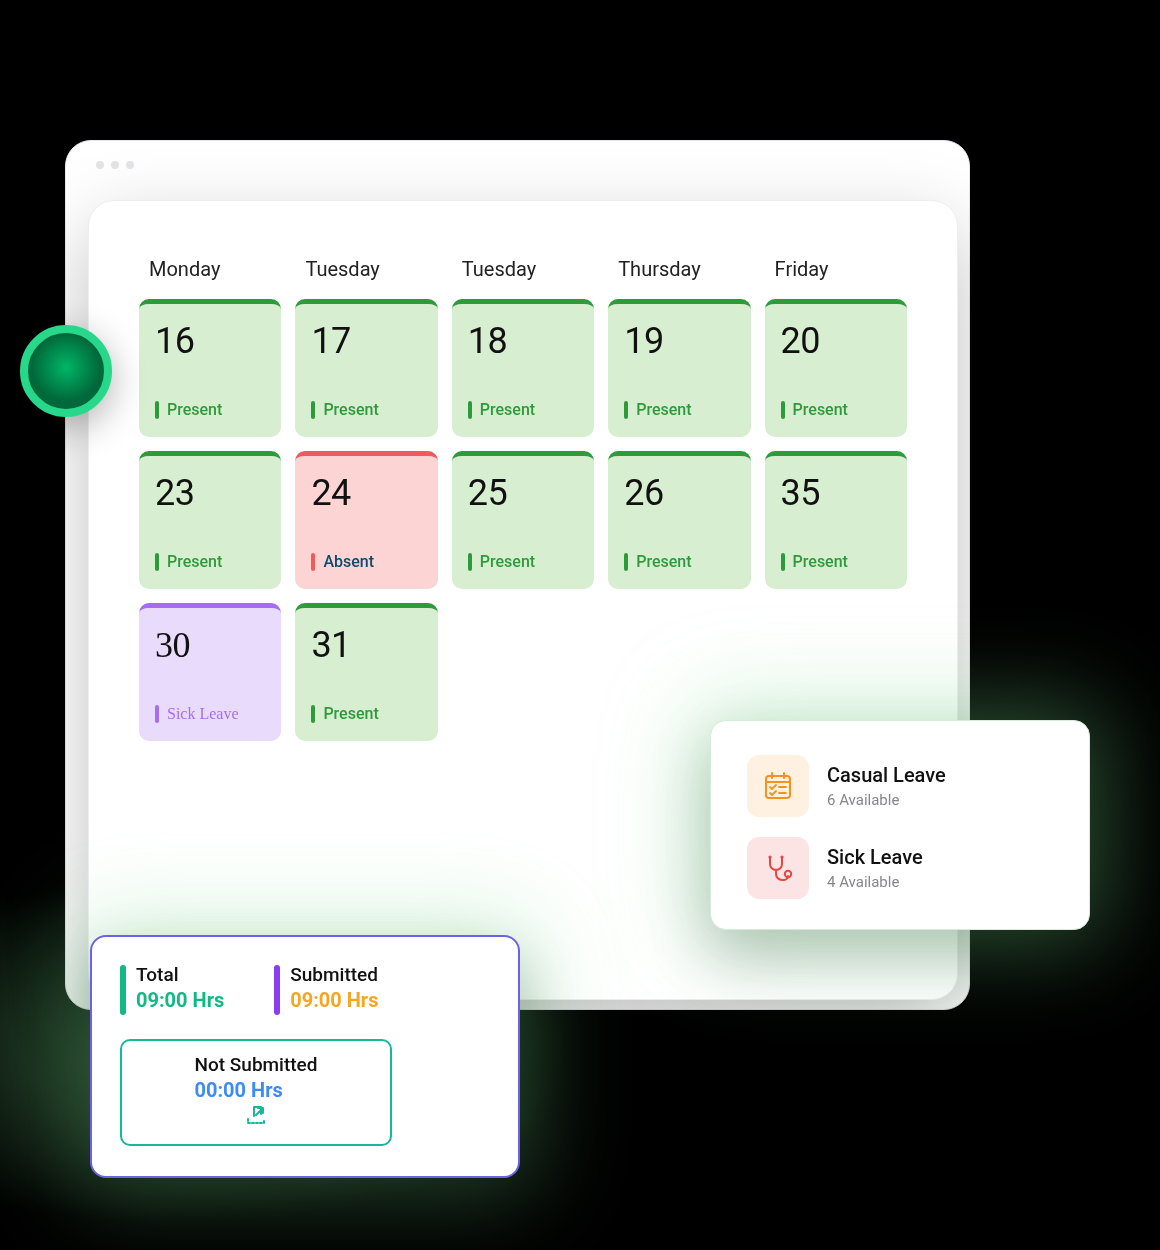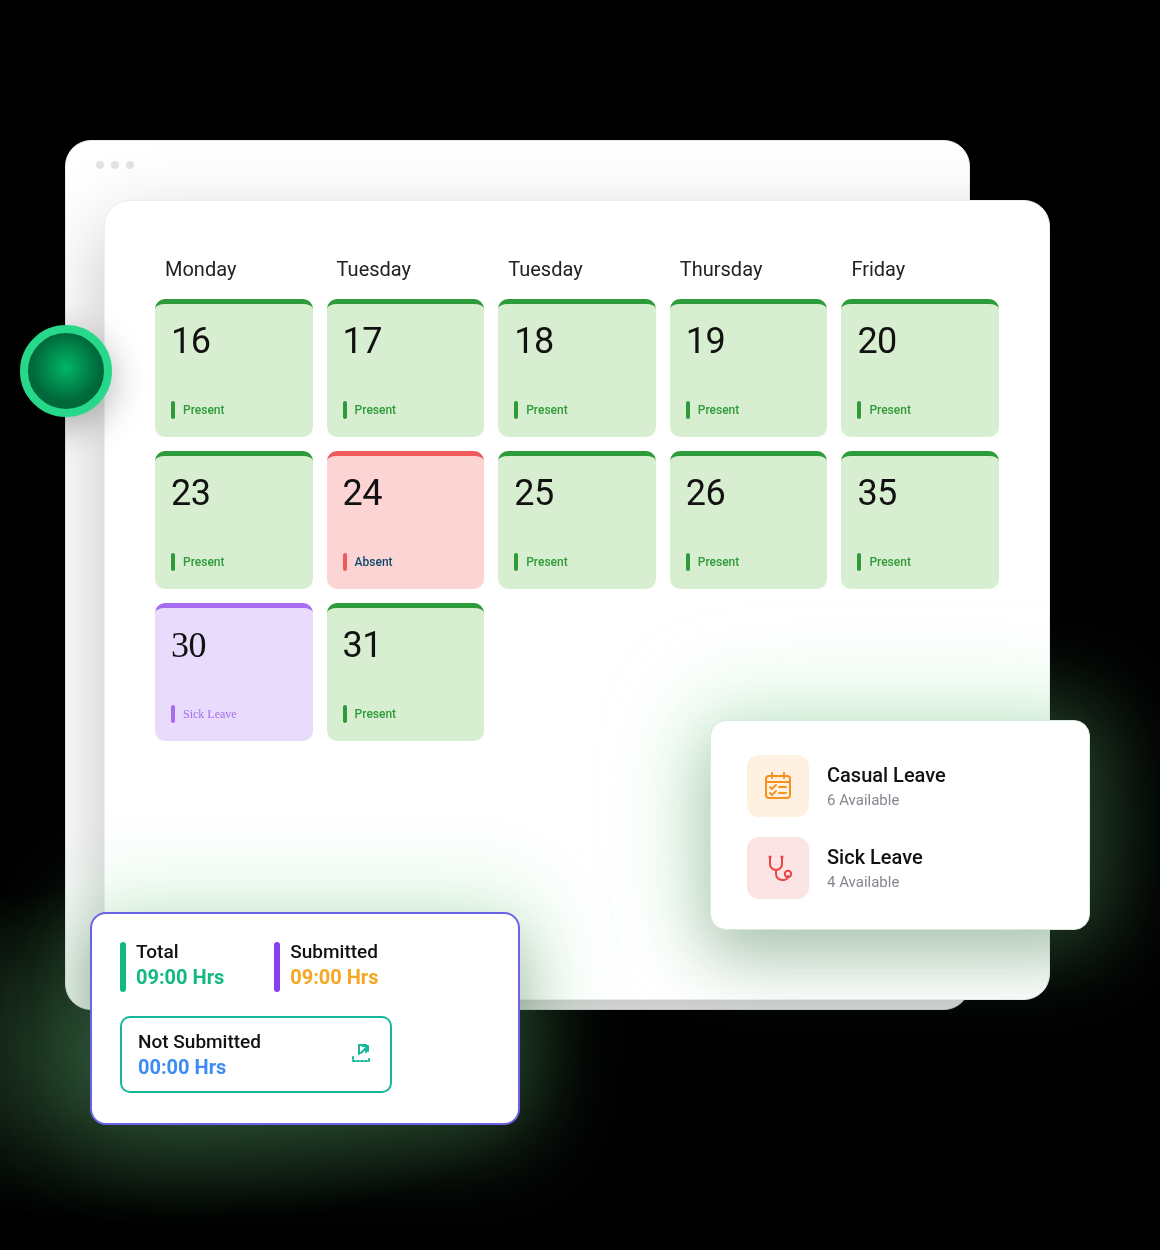--- a/index.html
+++ b/index.html
@@ -33,23 +33,23 @@
       top: 20px;
       display: flex;
       gap: 7px;
     }
     .back-card-dot {
       width: 8px; height: 8px; border-radius: 50%; background: #e4e4e8;
     }
     
     .main-card {
       position: absolute;
-      left: 104px;
+      left: 88px;
       top: 200px;
-      width: 946px;
+      width: 870px;
       height: 800px;
       background: #fff;
       border-radius: 26px;
       border: 1px solid #ededf2;
       box-shadow: 0 30px 80px rgba(0,0,0,0.25);
       padding: 56px 50px 40px;
     }
     .day-headers {
       display: grid;
       grid-template-columns: repeat(5, 1fr);
@@ -79,21 +79,21 @@
     .day-num {
       font-size: 36px;
       font-weight: 400;
       color: #111;
       letter-spacing: -0.5px;
     }
     .day-status {
       display: flex;
       align-items: center;
       gap: 8px;
-      font-size: 12px;
+      font-size: 16px;
       font-weight: 500;
     }
     .status-bar {
       width: 4px;
       height: 18px;
       border-radius: 2px;
     }
     .cell-present {
       background: #d8eed1;
       border-top-color: #2e9b3a;
@@ -199,21 +199,21 @@
     .leave-text .lt-sub {
       font-size: 15px;
       color: #868690;
       margin-top: 4px;
     }
 
     
     .hours-card {
       position: absolute;
       left: 90px;
-      top: 912px;
+      top: 935px;
       width: 430px;
       background: #fff;
       border-radius: 16px;
       border: 2px solid #6a63e6;
       padding: 26px 28px 30px;
       box-shadow: 0 0 90px 18px rgba(120, 220, 140, 0.30), 0 30px 60px rgba(0,0,0,0.3);
     }
     .hours-top {
       display: flex;
       gap: 50px;
@@ -245,20 +245,21 @@
     .sub-val { color: #f5a623; }
     .notsub-card {
       margin-top: 24px;
       border: 2px solid #16b89a;
       border-radius: 10px;
       padding: 12px 16px;
       display: flex;
       align-items: center;
       justify-content: space-between;
       width: 272px;
+      flex-direction: column;
     }
     .notsub-left .ns-label {
       font-size: 19px;
       color: #111;
       font-weight: 500;
     }
     .notsub-left .ns-value {
       font-size: 20px;
       font-weight: 700;
       color: #3d8cf5;

